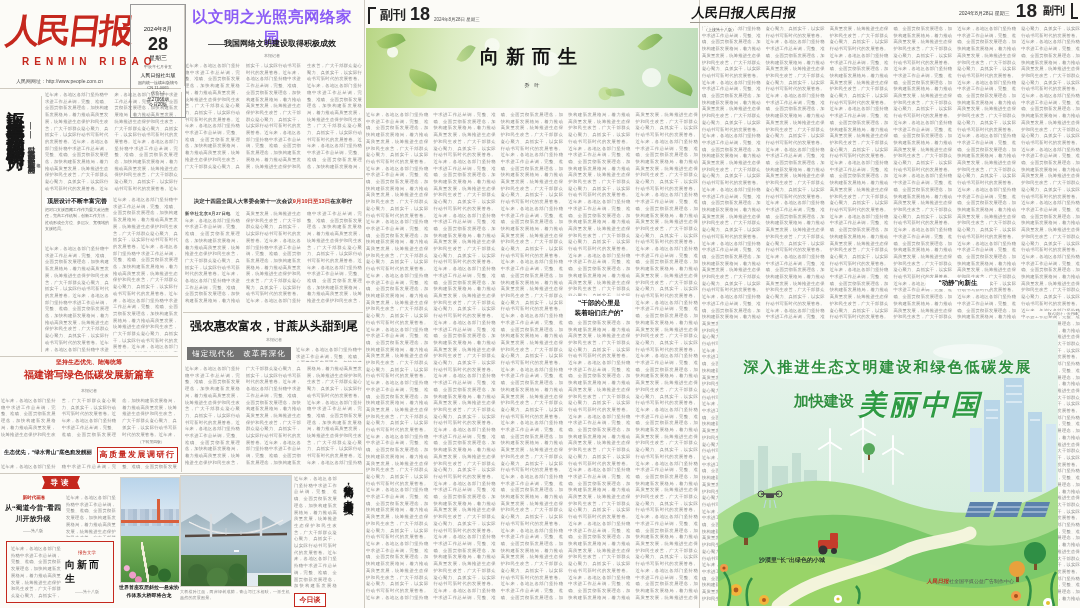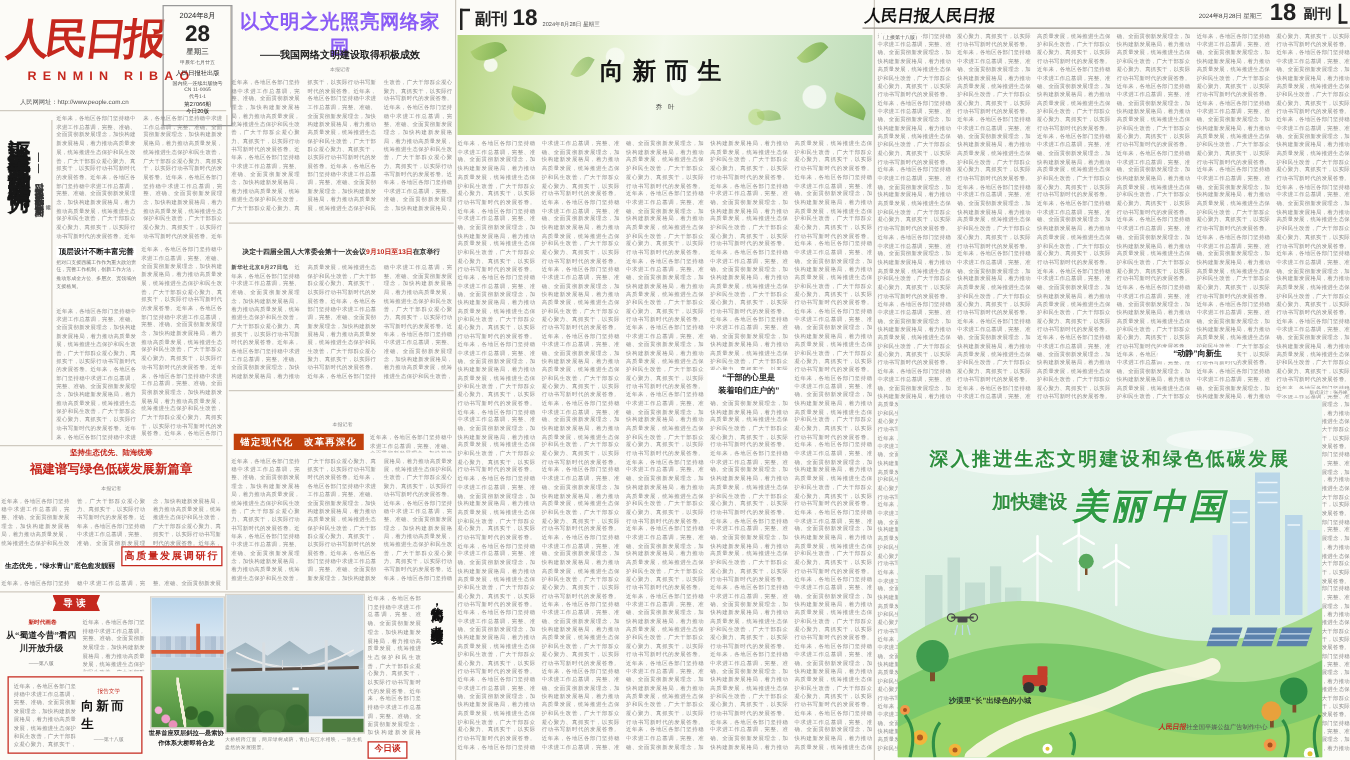--- a/index.html
+++ b/index.html
@@ -40,21 +40,21 @@
   <div class="abs vr" style="left:181px;top:92px;height:380px"></div>
   <div class="abs hr" style="left:183px;top:178px;width:180px"></div>
   <div class="abs hr" style="left:183px;top:312px;width:180px"></div>
   <div class="abs hr" style="left:0;top:356px;width:178px"></div>
   <div class="abs hr" style="left:0;top:473px;width:363px"></div>
 
   <div class="abs brush red" style="left:6px;top:8px;width:128px;font-size:34px;letter-spacing:-3px;white-space:nowrap">人民日报</div>
   <div class="abs red b" style="left:22px;top:56px;font-size:10px;letter-spacing:5px">RENMIN RIBAO</div>
   <div class="abs" style="left:16px;top:78px;font-size:5px;color:#555">人民网网址：http://www.people.com.cn</div>
 
-  <div class="abs ctr" style="left:130px;top:4px;width:54px;height:92px;border:1px solid #999;padding-top:3px">
+  <div class="abs ctr" style="left:130px;top:4px;width:54px;height:92px;border:1px solid #999;padding-top:20px">
     <div style="font-size:6px">2024年8月</div>
     <div class="b" style="font-size:18px;line-height:20px">28</div>
     <div style="font-size:6px">星期三</div>
     <div style="font-size:4px;color:#666;margin-top:1px">甲辰年七月廿五</div>
     <div style="font-size:5px;margin-top:3px">人民日报社出版</div>
     <div style="font-size:4px;color:#555;margin-top:2px">国内统一连续出版物号</div>
     <div style="font-size:4px;color:#555">CN 11-0065</div>
     <div style="font-size:4px;color:#555">代号1-1</div>
     <div style="font-size:4.5px;margin-top:2px">第27066期</div>
     <div style="font-size:4.5px">今日20版</div>
@@ -72,32 +72,33 @@
   <div class="abs fill" style="left:113px;top:197px;width:65px;height:155px">近年来，各地区各部门坚持稳中求进工作总基调，完整、准确、全面贯彻新发展理念，加快构建新发展格局，着力推动高质量发展，统筹推进生态保护和民生改善，广大干部群众凝心聚力、真抓实干，以实际行动书写新时代的发展答卷。近年来，各地区各部门坚持稳中求进工作总基调，完整、准确、全面贯彻新发展理念，加快构建新发展格局，着力推动高质量发展，统筹推进生态保护和民生改善，广大干部群众凝心聚力、真抓实干，以实际行动书写新时代的发展答卷。近年来，各地区各部门坚持稳中求进工作总基调，完整、准确、全面贯彻新发展理念，加快构建新发展格局，着力推动高质量发展，统筹推进生态保护和民生改善，广大干部群众凝心聚力、真抓实干，以实际行动书写新时代的发展答卷。近年来，各地区各部门坚持稳中求进工作总基调，完整、准确、全面贯彻新发展理念，加快构建新发展格局，着力推动高质量发展，统筹推进生态保护和民生改善，广大干部群众凝心聚力、真抓实干，以实际行动书写新时代的发展答卷。</div>
 
   <div class="abs b ctr" style="left:186px;top:7px;width:172px;font-size:15.5px;letter-spacing:.5px;color:#8b5cf6">以文明之光照亮网络家园</div>
   <div class="abs b ctr" style="left:186px;top:38px;width:172px;font-size:8px;color:#222">——我国网络文明建设取得积极成效</div>
   <div class="abs ctr" style="left:186px;top:53px;width:172px;font-size:4px;color:#888">本报记者</div>
   <div class="abs fill c3" style="left:185px;top:63px;width:177px;height:111px">近年来，各地区各部门坚持稳中求进工作总基调，完整、准确、全面贯彻新发展理念，加快构建新发展格局，着力推动高质量发展，统筹推进生态保护和民生改善，广大干部群众凝心聚力、真抓实干，以实际行动书写新时代的发展答卷。近年来，各地区各部门坚持稳中求进工作总基调，完整、准确、全面贯彻新发展理念，加快构建新发展格局，着力推动高质量发展，统筹推进生态保护和民生改善，广大干部群众凝心聚力、真抓实干，以实际行动书写新时代的发展答卷。近年来，各地区各部门坚持稳中求进工作总基调，完整、准确、全面贯彻新发展理念，加快构建新发展格局，着力推动高质量发展，统筹推进生态保护和民生改善，广大干部群众凝心聚力、真抓实干，以实际行动书写新时代的发展答卷。近年来，各地区各部门坚持稳中求进工作总基调，完整、准确、全面贯彻新发展理念，加快构建新发展格局，着力推动高质量发展，统筹推进生态保护和民生改善，广大干部群众凝心聚力、真抓实干，以实际行动书写新时代的发展答卷。近年来，各地区各部门坚持稳中求进工作总基调，完整、准确、全面贯彻新发展理念，加快构建新发展格局，着力推动高质量发展，统筹推进生态保护和民生改善，广大干部群众凝心聚力、真抓实干，以实际行动书写新时代的发展答卷。近年来，各地区各部门坚持稳中求进工作总基调，完整、准确、全面贯彻新发展理念，加快构建新发展格局，着力推动高质量发展，统筹推进生态保护和民生改善，广大干部群众凝心聚力、真抓实干，以实际行动书写新时代的发展答卷。近年来，各地区各部门坚持稳中求进工作总基调，完整、准确、全面贯彻新发展理念，加快构建新发展格局，着力推动高质量发展，统筹推进生态保护和民生改善，广大干部群众凝心聚力、真抓实干，以实际行动书写新时代的发展答卷。</div>
 
   <div class="abs b ctr" style="left:184px;top:198px;width:178px;font-size:5.5px;color:#333"><span>决定十四届全国人大常委会第十一次会议</span><span class="red">9月10日至13日</span><span>在京举行</span></div>
   <div class="abs fill c3" style="left:185px;top:211px;width:177px;height:97px"><span class="b" style="color:#555">新华社北京8月27日电　</span><span>近年来，各地区各部门坚持稳中求进工作总基调，完整、准确、全面贯彻新发展理念，加快构建新发展格局，着力推动高质量发展，统筹推进生态保护和民生改善，广大干部群众凝心聚力、真抓实干，以实际行动书写新时代的发展答卷。近年来，各地区各部门坚持稳中求进工作总基调，完整、准确、全面贯彻新发展理念，加快构建新发展格局，着力推动高质量发展，统筹推进生态保护和民生改善，广大干部群众凝心聚力、真抓实干，以实际行动书写新时代的发展答卷。近年来，各地区各部门坚持稳中求进工作总基调，完整、准确、全面贯彻新发展理念，加快构建新发展格局，着力推动高质量发展，统筹推进生态保护和民生改善，广大干部群众凝心聚力、真抓实干，以实际行动书写新时代的发展答卷。近年来，各地区各部门坚持稳中求进工作总基调，完整、准确、全面贯彻新发展理念，加快构建新发展格局，着力推动高质量发展，统筹推进生态保护和民生改善，广大干部群众凝心聚力、真抓实干，以实际行动书写新时代的发展答卷。近年来，各地区各部门坚持稳中求进工作总基调，完整、准确、全面贯彻新发展理念，加快构建新发展格局，着力推动高质量发展，统筹推进生态保护和民生改善，广大干部群众凝心聚力、真抓实干，以实际行动书写新时代的发展答卷。近年来，各地区各部门坚持稳中求进工作总基调，完整、准确、全面贯彻新发展理念，加快构建新发展格局，着力推动高质量发展，统筹推进生态保护和民生改善，广大干部群众凝心聚力、真抓实干，以实际行动书写新时代的发展答卷。</span></div>
 
+  <div class="abs b ctr serif" style="left:186px;top:318px;width:176px;font-size:12px;color:#111">强农惠农富农，甘蔗从头甜到尾</div>
   <div class="abs ctr" style="left:186px;top:337px;width:176px;font-size:4px;color:#888">本报记者</div>
-  <div class="abs ctr" style="left:187px;top:347px;width:104px;height:13px;background:#c2410c;color:#fff;font-weight:bold;font-size:7.5px;line-height:13px;letter-spacing:1px">锚定现代化　改革再深化</div>
+  <div class="abs ctr" style="left:187px;top:347px;width:104px;height:13px;background:#737373;color:#fff;font-weight:normal;font-size:7.5px;line-height:13px;letter-spacing:1px">锚定现代化　改革再深化</div>
   <div class="abs fill" style="left:296px;top:347px;width:66px;height:15px">近年来，各地区各部门坚持稳中求进工作总基调，完整、准确、全面贯彻新发展理念，加快构建新发展格局，着力推动高质量发展，统筹推进生态保护和民生改善，广大干部群众凝心聚力、真抓实干，以实际行动书写新时代的发展答卷。</div>
   <div class="abs fill c3" style="left:185px;top:366px;width:177px;height:103px">近年来，各地区各部门坚持稳中求进工作总基调，完整、准确、全面贯彻新发展理念，加快构建新发展格局，着力推动高质量发展，统筹推进生态保护和民生改善，广大干部群众凝心聚力、真抓实干，以实际行动书写新时代的发展答卷。近年来，各地区各部门坚持稳中求进工作总基调，完整、准确、全面贯彻新发展理念，加快构建新发展格局，着力推动高质量发展，统筹推进生态保护和民生改善，广大干部群众凝心聚力、真抓实干，以实际行动书写新时代的发展答卷。近年来，各地区各部门坚持稳中求进工作总基调，完整、准确、全面贯彻新发展理念，加快构建新发展格局，着力推动高质量发展，统筹推进生态保护和民生改善，广大干部群众凝心聚力、真抓实干，以实际行动书写新时代的发展答卷。近年来，各地区各部门坚持稳中求进工作总基调，完整、准确、全面贯彻新发展理念，加快构建新发展格局，着力推动高质量发展，统筹推进生态保护和民生改善，广大干部群众凝心聚力、真抓实干，以实际行动书写新时代的发展答卷。近年来，各地区各部门坚持稳中求进工作总基调，完整、准确、全面贯彻新发展理念，加快构建新发展格局，着力推动高质量发展，统筹推进生态保护和民生改善，广大干部群众凝心聚力、真抓实干，以实际行动书写新时代的发展答卷。近年来，各地区各部门坚持稳中求进工作总基调，完整、准确、全面贯彻新发展理念，加快构建新发展格局，着力推动高质量发展，统筹推进生态保护和民生改善，广大干部群众凝心聚力、真抓实干，以实际行动书写新时代的发展答卷。近年来，各地区各部门坚持稳中求进工作总基调，完整、准确、全面贯彻新发展理念，加快构建新发展格局，着力推动高质量发展，统筹推进生态保护和民生改善，广大干部群众凝心聚力、真抓实干，以实际行动书写新时代的发展答卷。</div>
 
   <div class="abs b ctr red" style="left:0;top:358px;width:178px;font-size:6px">坚持生态优先、陆海统筹</div>
   <div class="abs b ctr red serif" style="left:0;top:368px;width:178px;font-size:10px">福建谱写绿色低碳发展新篇章</div>
   <div class="abs ctr" style="left:0;top:388px;width:178px;font-size:4px;color:#888">本报记者</div>
   <div class="abs fill c3" style="left:1px;top:398px;width:176px;height:46px">近年来，各地区各部门坚持稳中求进工作总基调，完整、准确、全面贯彻新发展理念，加快构建新发展格局，着力推动高质量发展，统筹推进生态保护和民生改善，广大干部群众凝心聚力、真抓实干，以实际行动书写新时代的发展答卷。近年来，各地区各部门坚持稳中求进工作总基调，完整、准确、全面贯彻新发展理念，加快构建新发展格局，着力推动高质量发展，统筹推进生态保护和民生改善，广大干部群众凝心聚力、真抓实干，以实际行动书写新时代的发展答卷。近年来，各地区各部门坚持稳中求进工作总基调，完整、准确、全面贯彻新发展理念，加快构建新发展格局，着力推动高质量发展，统筹推进生态保护和民生改善，广大干部群众凝心聚力、真抓实干，以实际行动书写新时代的发展答卷。</div>
   <div class="abs" style="left:138px;top:439px;font-size:3.8px;color:#777;background:#fcfbf7">（下转第四版）</div>
   <div class="abs crosshead" style="left:2px;top:449px;width:92px;font-size:5.5px">生态优先，“绿水青山”底色愈发靓丽</div>
-  <div class="abs boxbadge" style="left:97px;top:437px;width:79px;height:14px;font-size:8px;line-height:14px;letter-spacing:1.5px">高质量发展调研行</div>
+  <div class="abs boxbadge" style="left:97px;top:447px;width:79px;height:14px;font-size:8px;line-height:14px;letter-spacing:1.5px">高质量发展调研行</div>
   <div class="abs fill c3" style="left:1px;top:464px;width:176px;height:8px">近年来，各地区各部门坚持稳中求进工作总基调，完整、准确、全面贯彻新发展理念，加快构建新发展格局，着力推动高质量发展，统筹推进生态保护和民生改善，广大干部群众凝心聚力、真抓实干，以实际行动书写新时代的发展答卷。</div>
 
   <div class="abs ribbon ctr" style="left:42px;top:476px;width:38px;height:13px;font-size:7.5px;line-height:13px;letter-spacing:3px">导读</div>
   <div class="abs b ctr red" style="left:6px;top:495px;width:56px;font-size:4.5px">新时代画卷</div>
   <div class="abs b ctr serif" style="left:4px;top:503px;width:58px;font-size:7px;line-height:1.5;color:#222">从“蜀道今昔”看四川开放升级</div>
   <div class="abs ctr" style="left:4px;top:528px;width:58px;font-size:4px;color:#777">——第八版</div>
   <div class="abs fill" style="left:66px;top:495px;width:50px;height:42px">近年来，各地区各部门坚持稳中求进工作总基调，完整、准确、全面贯彻新发展理念，加快构建新发展格局，着力推动高质量发展，统筹推进生态保护和民生改善，广大干部群众凝心聚力、真抓实干，以实际行动书写新时代的发展答卷。</div>
 
   <div class="abs" style="left:6px;top:541px;width:108px;height:62px;border:1.5px solid #c5281e;display:flex;padding:4px;gap:4px;box-sizing:border-box">
     <div class="fill" style="width:50px;height:100%">近年来，各地区各部门坚持稳中求进工作总基调，完整、准确、全面贯彻新发展理念，加快构建新发展格局，着力推动高质量发展，统筹推进生态保护和民生改善，广大干部群众凝心聚力、真抓实干，以实际行动书写新时代的发展答卷。</div>

